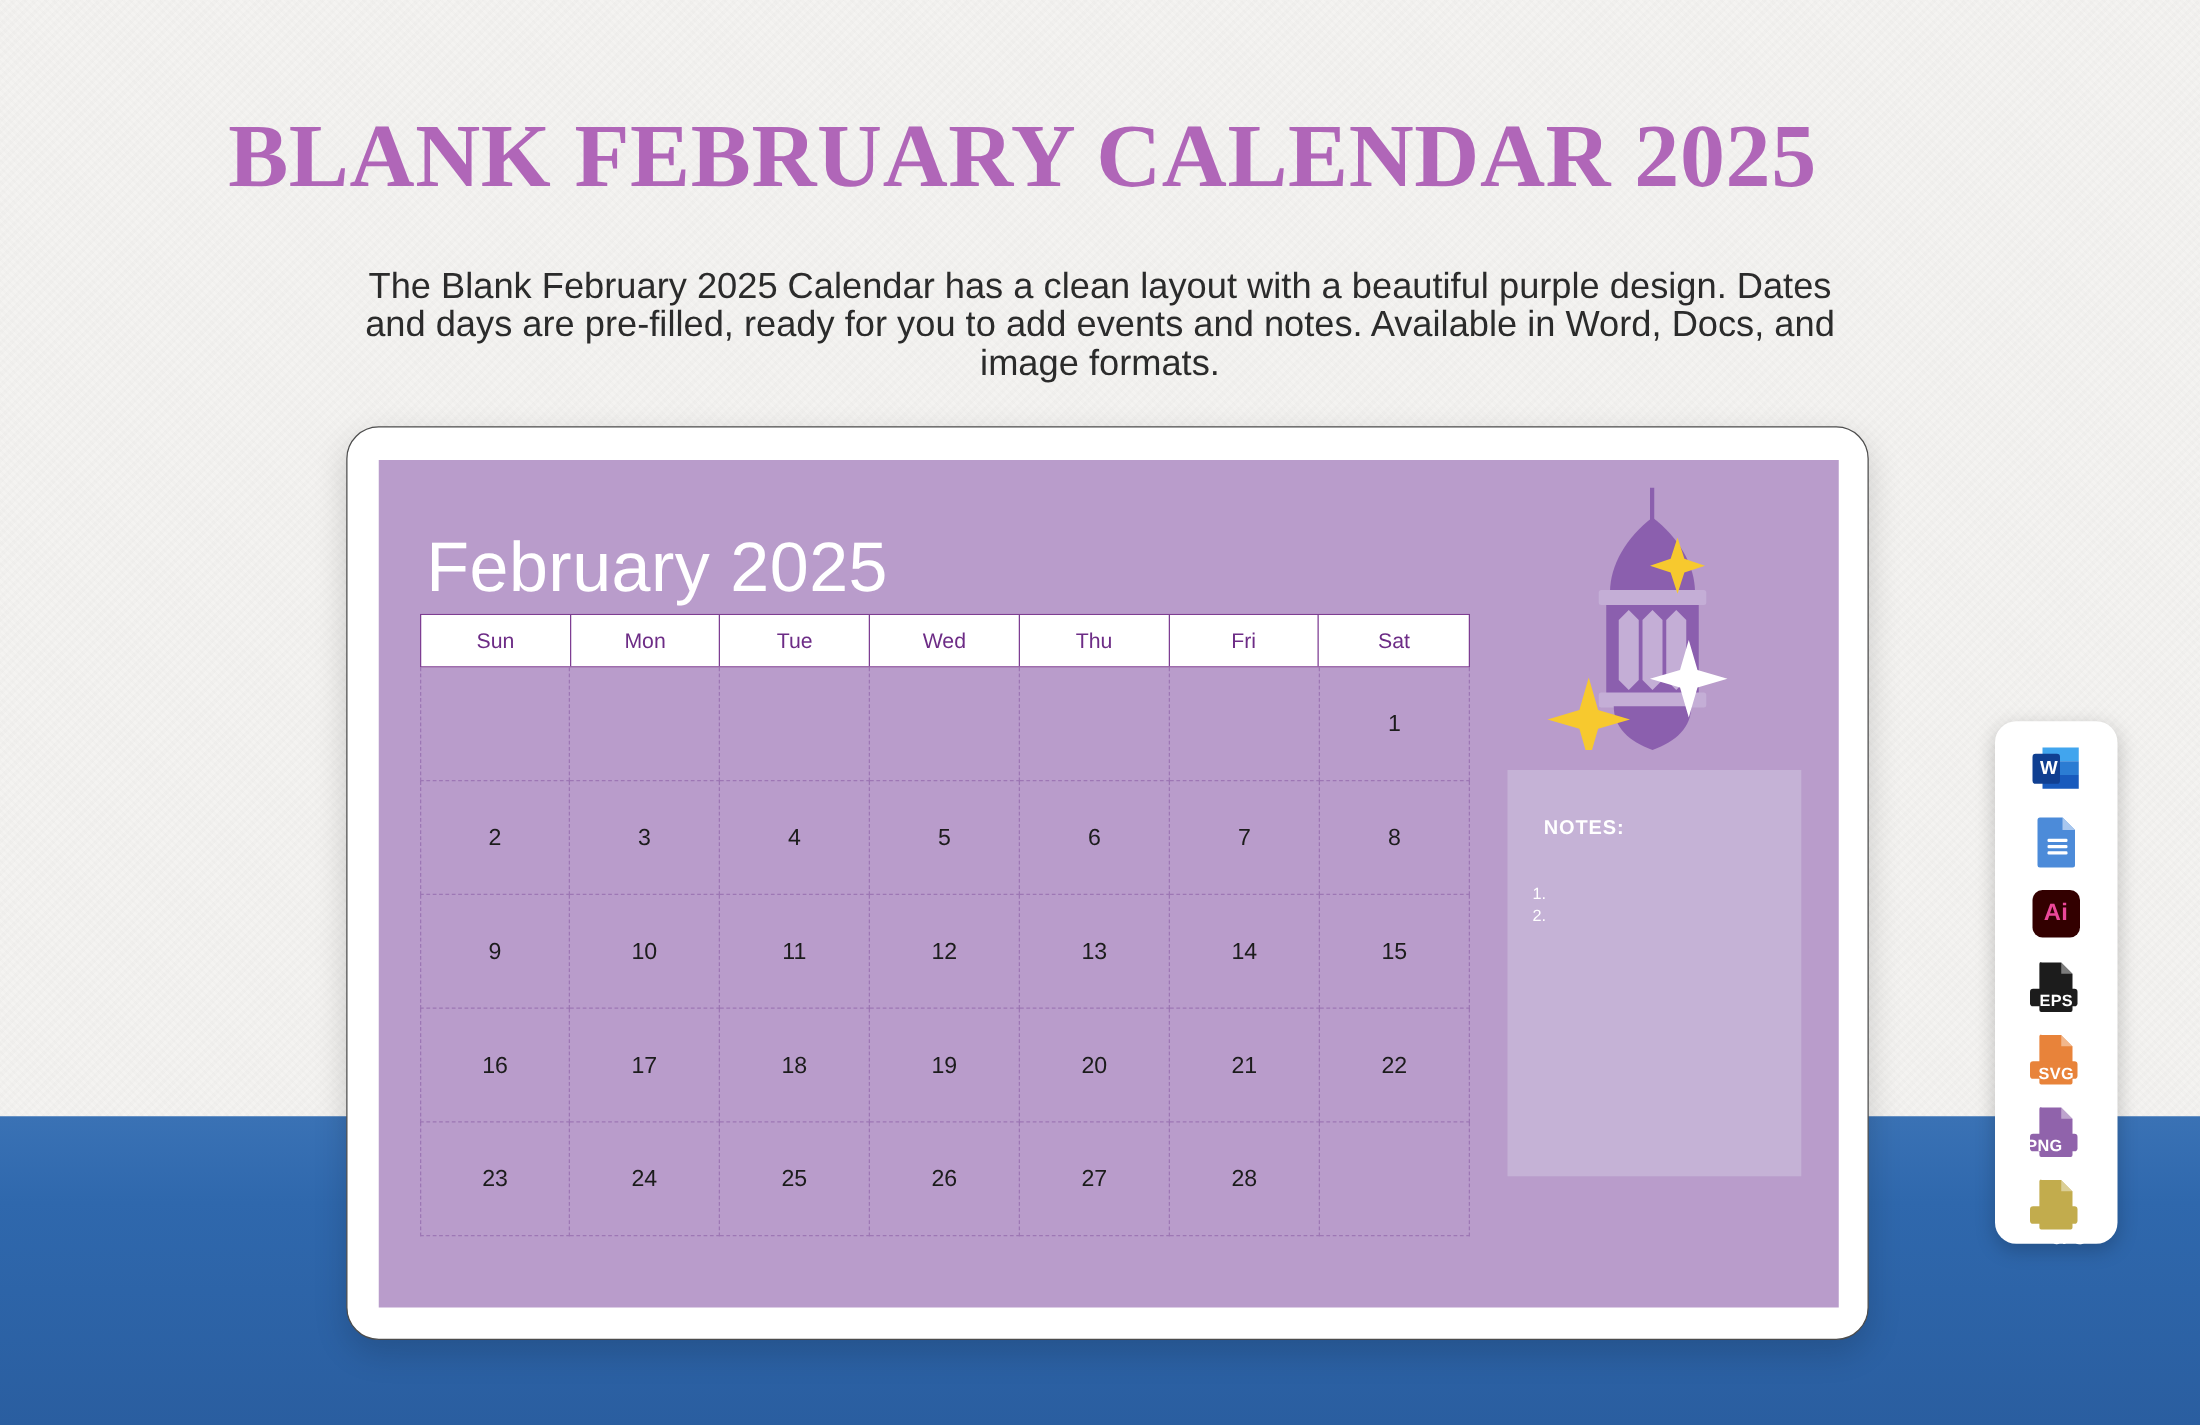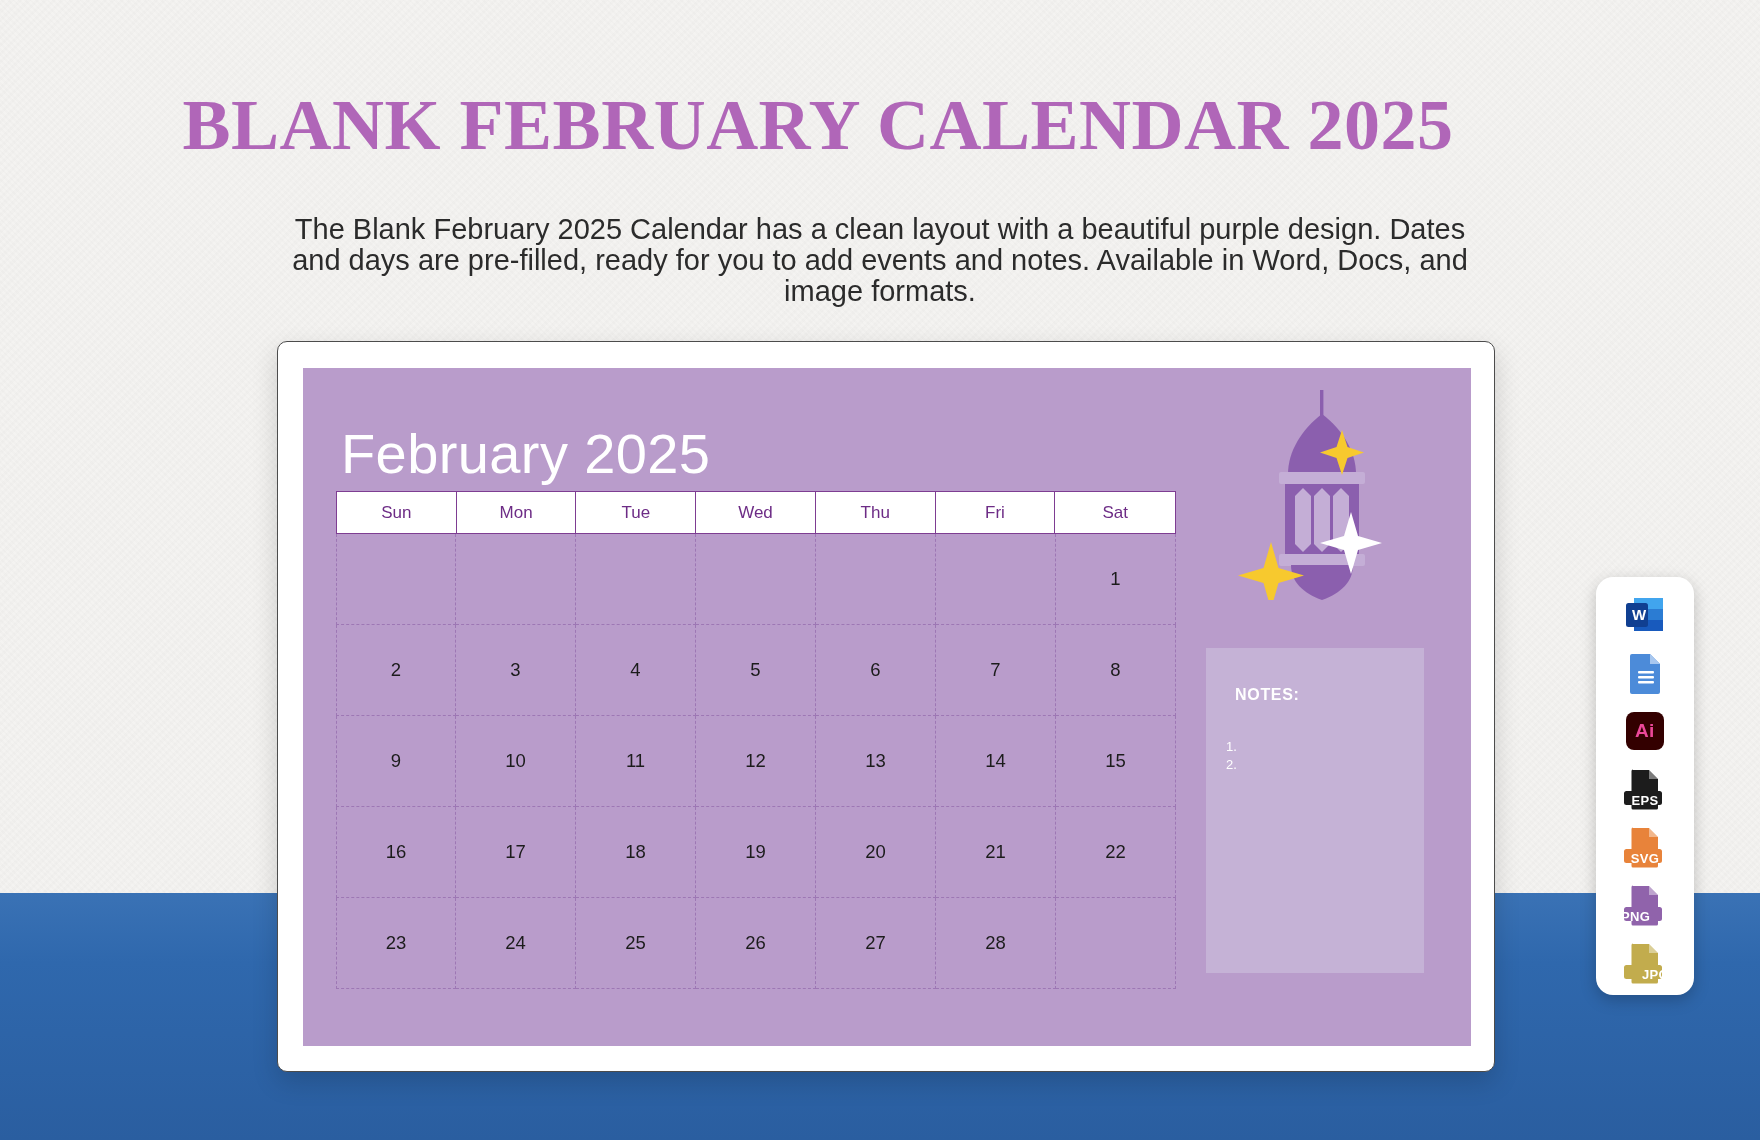--- a/index.html
+++ b/index.html
@@ -64,21 +64,21 @@
     color: #2b2b2b;
   }
 
   
   #tablet {
     position: absolute;
     left: 277px; top: 341px;
     width: 1218px; height: 731px;
     background: #ffffff;
     border: 1.6px solid #4c4c4c;
-    border-radius: 10px;
+    border-radius: 26px;
     box-shadow: 0 10px 26px rgba(0,0,0,0.16);
   }
   #screen {
     position: absolute;
     left: 25px; top: 26px;
     width: 1168px; height: 678px;
     background: #b99ccb;
     overflow: hidden;
   }
 
@@ -129,23 +129,22 @@
     font-size: 18.5px;
     color: #1c1c1c;
   }
   .day-cell.first-col { border-left: 1px dashed rgba(120,70,150,0.42); }
   .day-cell.empty { color: transparent; }
 
   
   #notes-panel {
     position: absolute;
     left: 903px; top: 248px;
-    width: 218px; height: 325px;
+    width: 235px; height: 325px;
     background: #c5b2d6;
-    margin-top: 32px;
   }
   #notes-title {
     position: absolute;
     left: 29px; top: 38px;
     font-size: 16px;
     font-weight: bold;
     color: #ffffff;
     letter-spacing: 0.7px;
   }
   #notes-list {
@@ -332,15 +331,15 @@
         <rect x="3" y="26" width="38" height="14" rx="2.5" fill="#9063ab"></rect>
       </svg>
       <span class="fmt-label" style="left: 0px; right: 0px; top: 28px; text-align: left; width: 48px;">PNG</span>
     </div>
     <div class="fmt-icon">
       <svg viewBox="0 0 48 48" width="48" height="48">
         <path d="M12 5 h16 l9 9 v29 a1.5 1.5 0 0 1 -1.5 1.5 h-23.5 a1.5 1.5 0 0 1 -1.5 -1.5 v-37 a1.5 1.5 0 0 1 1.5 -1.5 z" fill="#c2ac4d"></path>
         <path d="M28 5 l9 9 h-9 z" fill="#ffffff" fill-opacity="0.42"></path>
         <rect x="3" y="26" width="38" height="14" rx="2.5" fill="#c2ac4d"></rect>
       </svg>
-      <span class="fmt-label" style="left: 0px; right: 0px; top: 28px; text-align: right; width: 48px;">JPG</span>
+      <span class="fmt-label" style="left: 0px; right: 0px; top: 44px; text-align: right; width: 48px;">JPG</span>
     </div>
   </div>
 
 </body></html>

